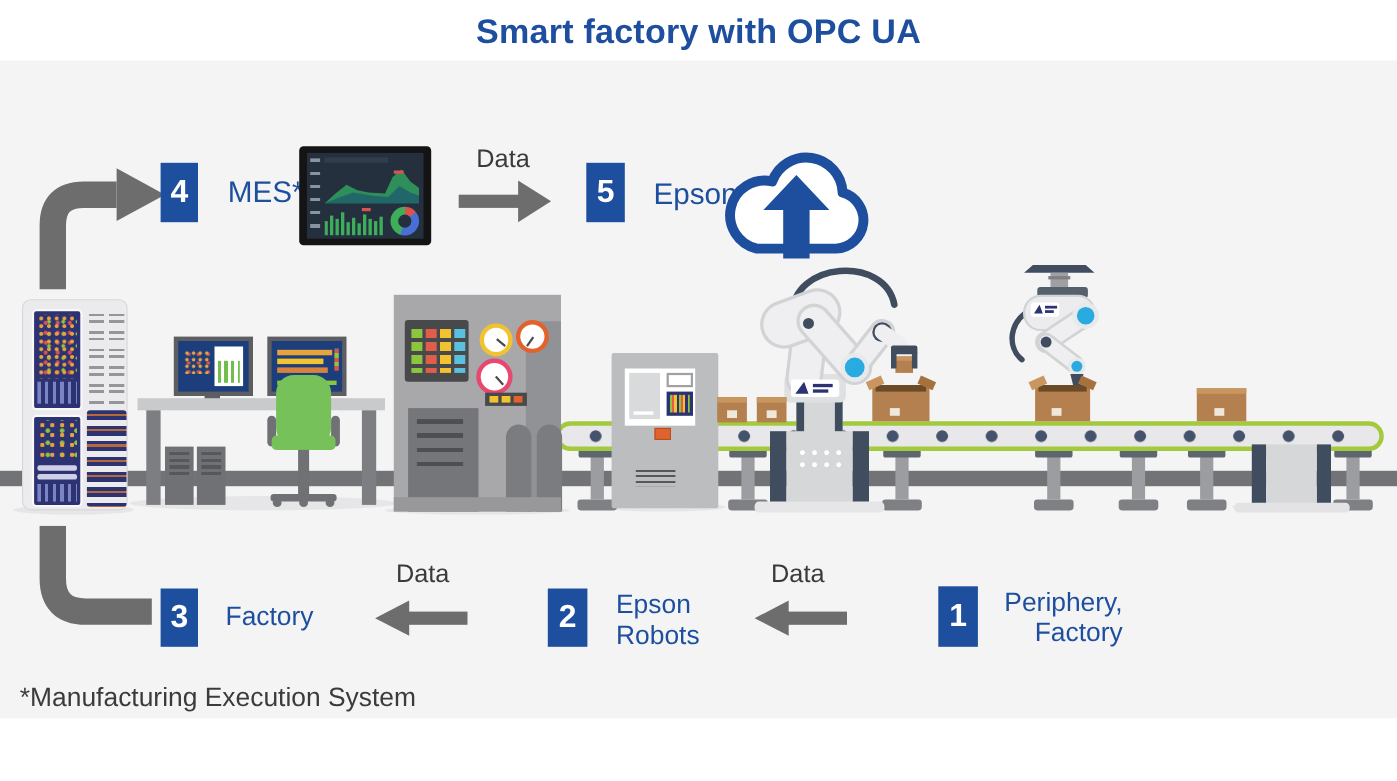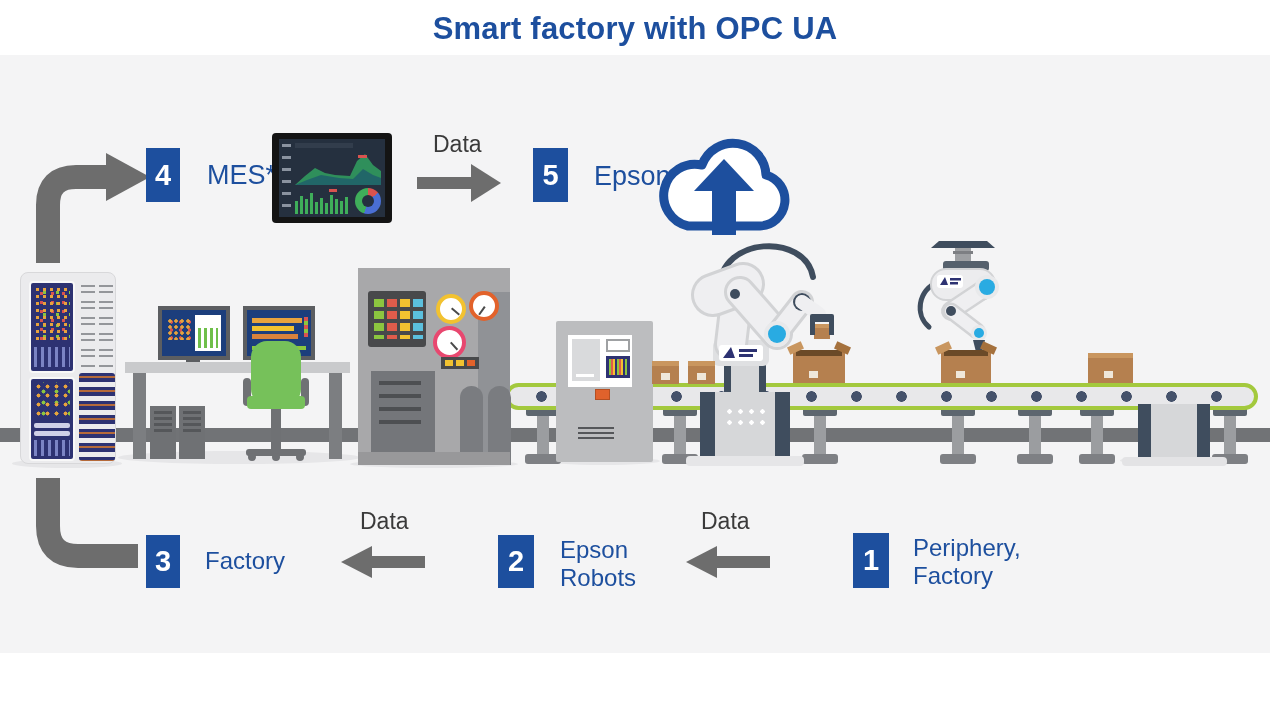--- a/index.html
+++ b/index.html
@@ -308,21 +308,21 @@
 
   <svg class="abs" style="left:650px;top:133px;" width="148" height="104" viewBox="0 0 148 104">
     <path d="M 38 93 L 110 93 A 26 26 0 0 0 116 42 A 33 33 0 0 0 52 32 A 23 23 0 0 0 38 93 Z" fill="#ffffff" stroke="#1d4f9e" stroke-width="9" stroke-linejoin="round"></path>
     <polygon points="74,26 104,58 86,58 86,102 62,102 62,58 44,58" fill="#1d4f9e"></polygon>
   </svg>
 
 
   <div class="badge" style="left:853px;top:533px;width:36px;height:55px;">
       <span>1</span>
     </div>
-  <div class="blab" style="left:898px;top:534px;">
+  <div class="blab" style="left:898px;top:534px;text-align:right;">
     <div>Periphery,</div>
     <div>Factory</div>
   </div>
 
   <div class="dlab" style="left:701px;top:508px;">Data</div>
   <div class="arr-head-l" style="left:686px;top:546px;"></div>
   <div class="arr-body" style="left:715px;top:556px;width:55px;height:12px;"></div>
 
   <div class="badge" style="left:498px;top:535px;width:36px;height:53px;">
       <span>2</span>
@@ -338,13 +338,14 @@
 
   <div class="badge" style="left:146px;top:535px;width:34px;height:53px;">
       <span>3</span>
     </div>
   <div class="blab" style="left:190px;top:547px;">Factory</div>
 
   <svg class="abs" style="left:30px;top:478px;" width="112" height="96" viewBox="0 0 112 96">
     <path d="M 18 0 L 18 48 Q 18 78 48 78 L 108 78" stroke="#6d6d6d" stroke-width="24" fill="none"></path>
   </svg>
 
+  <div class="foot" style="left:18px;top:621px;">*Manufacturing Execution System</div>
 </div>
 
 </body></html>

